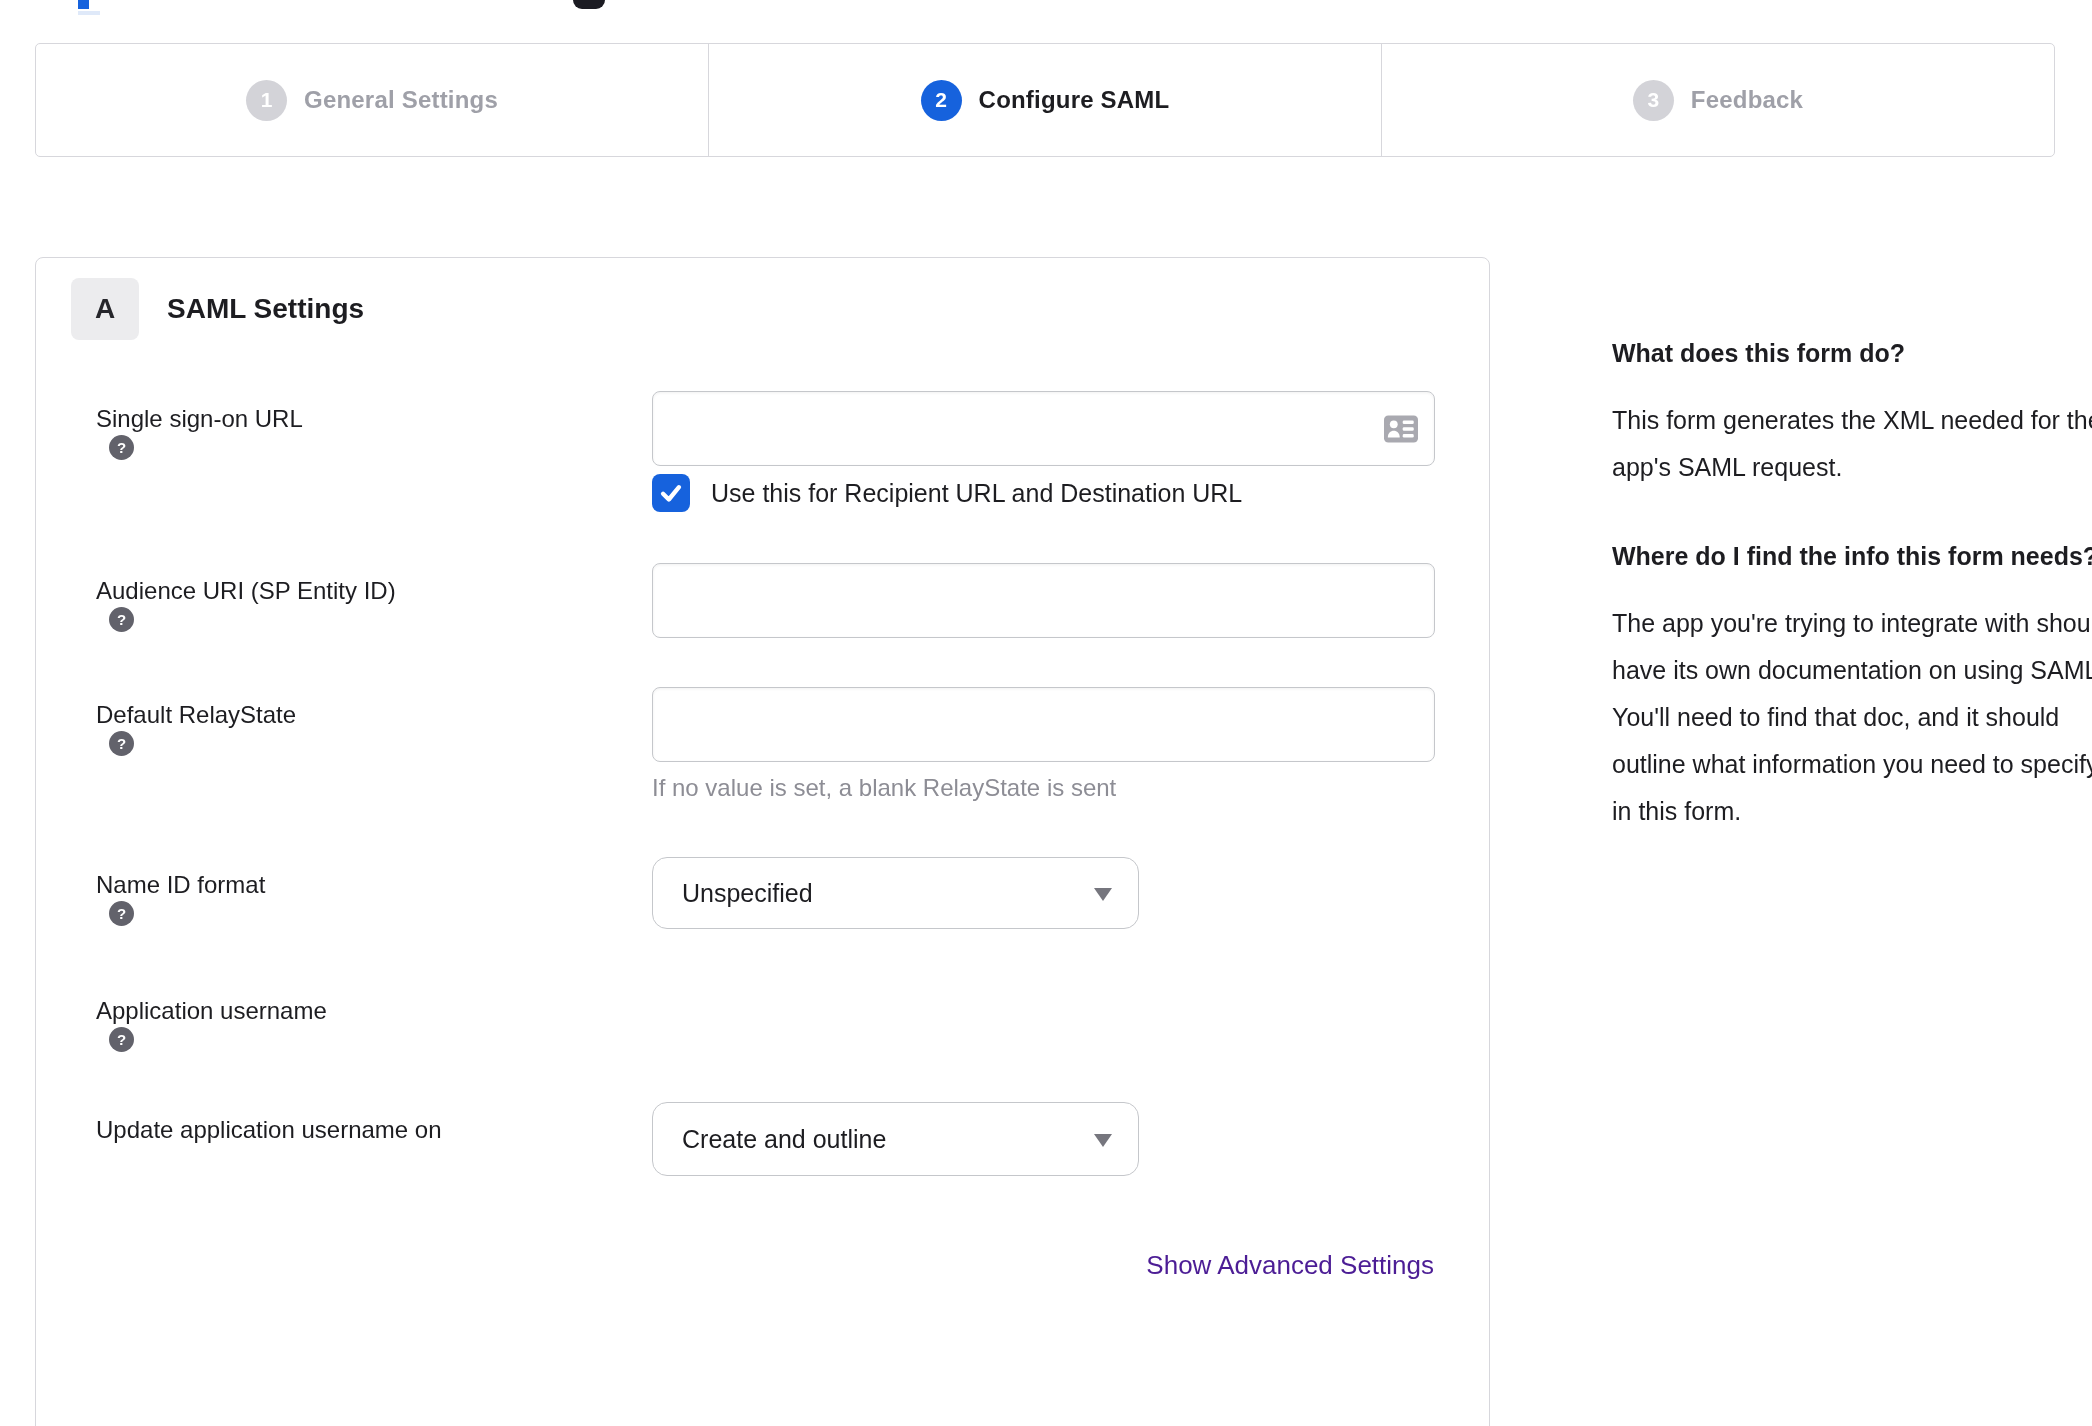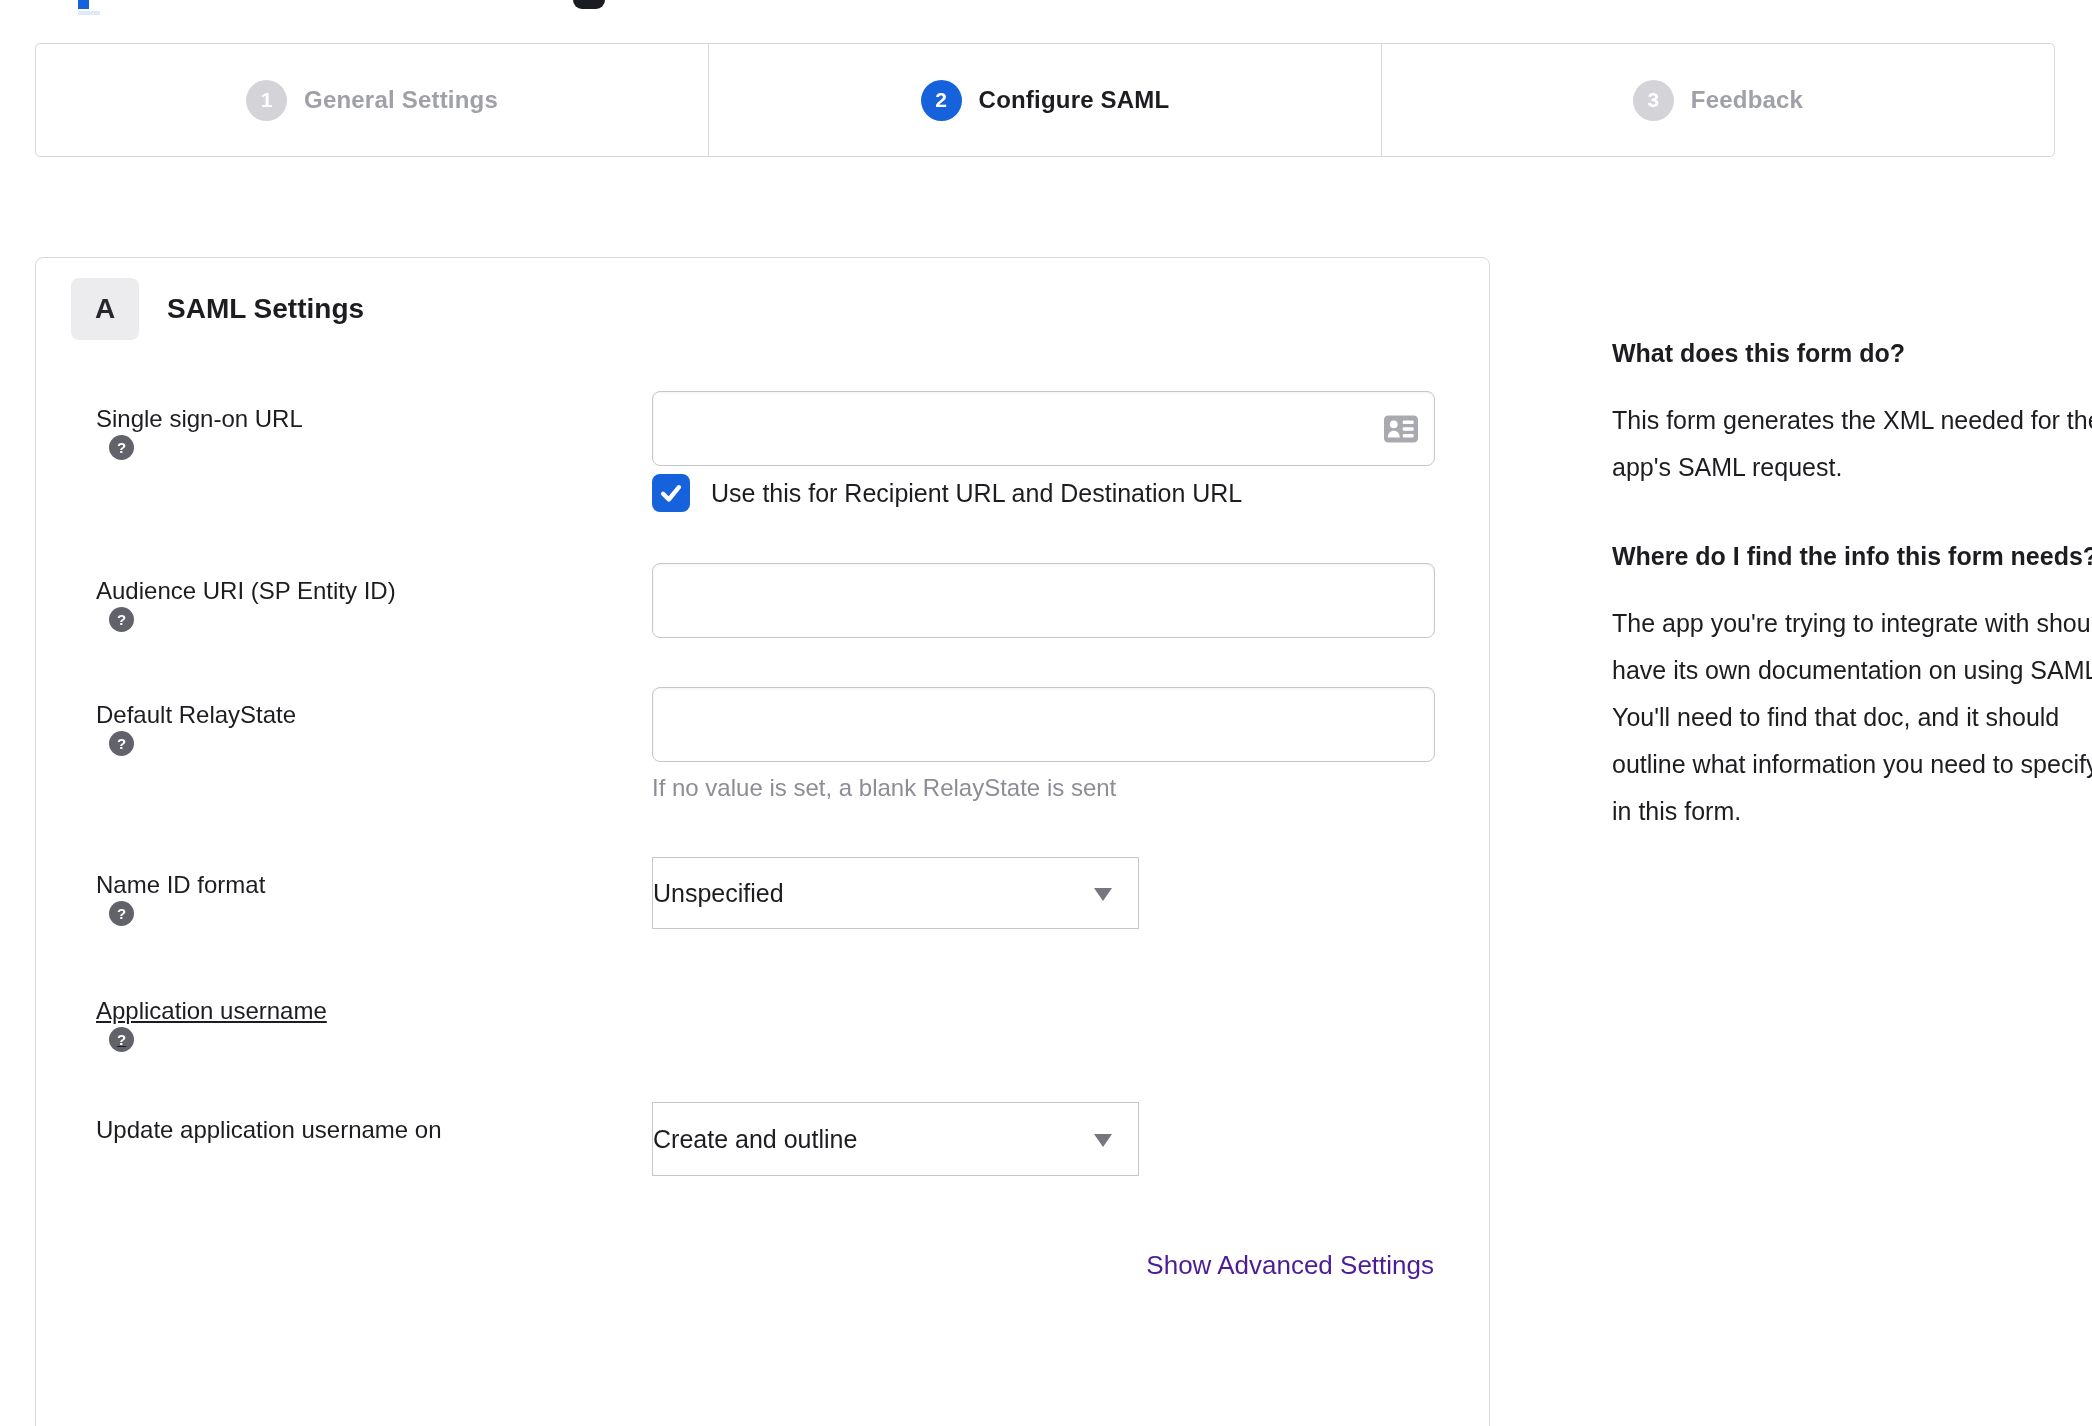--- a/index.html
+++ b/index.html
@@ -51,24 +51,24 @@
   .checkbox-row { display: flex; align-items: center; margin-top: 8px; }
   .checkbox { width: 38px; height: 38px; border-radius: 8px; background: #1662dd;
               display: flex; align-items: center; justify-content: center; cursor: pointer; flex: 0 0 auto; }
   .checkbox-label { margin-left: 21px; font-size: 25px; }
 
   .row-audience { margin-top: 51px; }
   .row-relay { margin-top: 49px; }
   .hint { margin-top: 12px; font-size: 24px; color: #8d8d95; }
 
   .row-nameid { margin-top: 55px; }
-  .row-appuser { margin-top: 54px; text-decoration: underline; }
+  .row-appuser { margin-top: 54px; }
   .row-update { margin-top: 50px; }
-  .select { position: relative; width: 487px; height: 72px; border: 1px solid #c5c7cb; border-radius: 0;
-            background: #fff; display: flex; align-items: center; cursor: pointer;
+  .select { position: relative; width: 487px; height: 72px; border: 1px solid #c5c7cb; border-radius: 15px;
+            background: #fff; display: flex; align-items: center; padding-left: 29px; cursor: pointer;
             font-size: 25px; }
   .select .caret { position: absolute; right: 26px; top: 50%; margin-top: -5px;
                    width: 0; height: 0; border-left: 9px solid transparent; border-right: 9px solid transparent;
                    border-top: 13px solid #76767e; }
   .row-appuser .select, .row-update .select { height: 74px; }
 
   .advanced-row { margin-top: 74px; padding-right: 55px; text-align: right; }
   .advanced-link { font-size: 26px; color: #4c1d95; text-decoration: none; font-weight: 500; cursor: pointer; }
 
   

